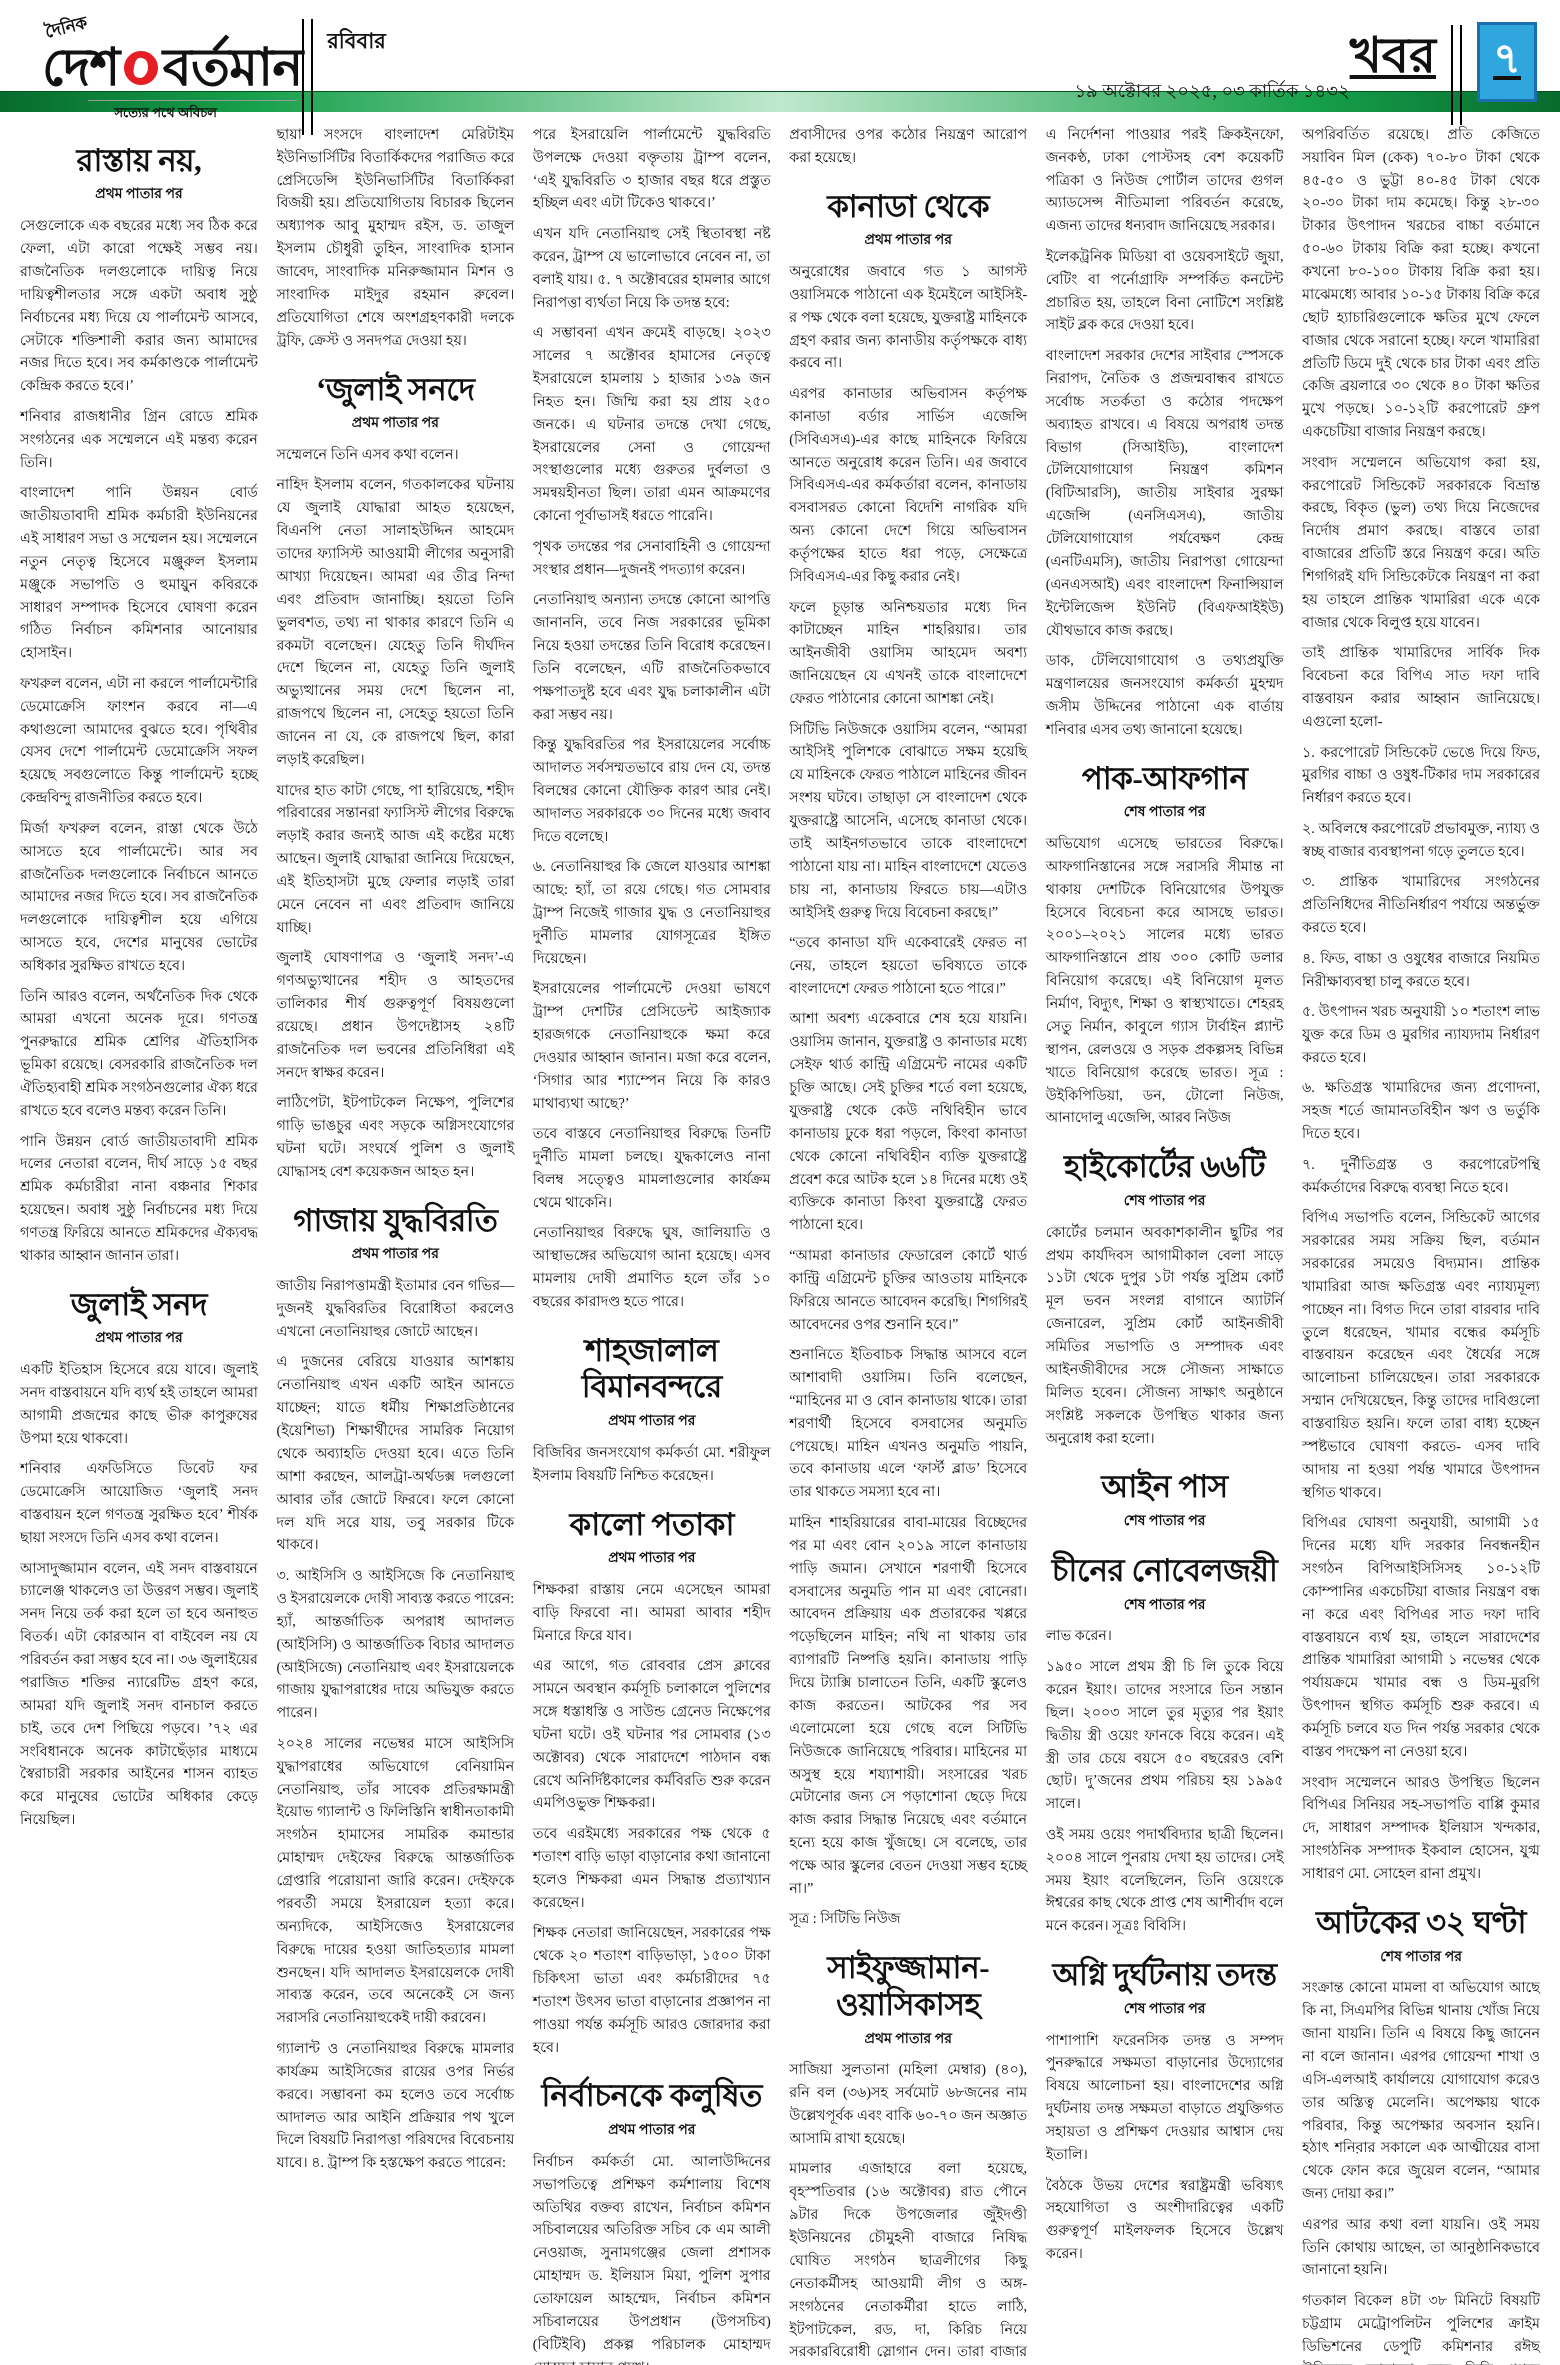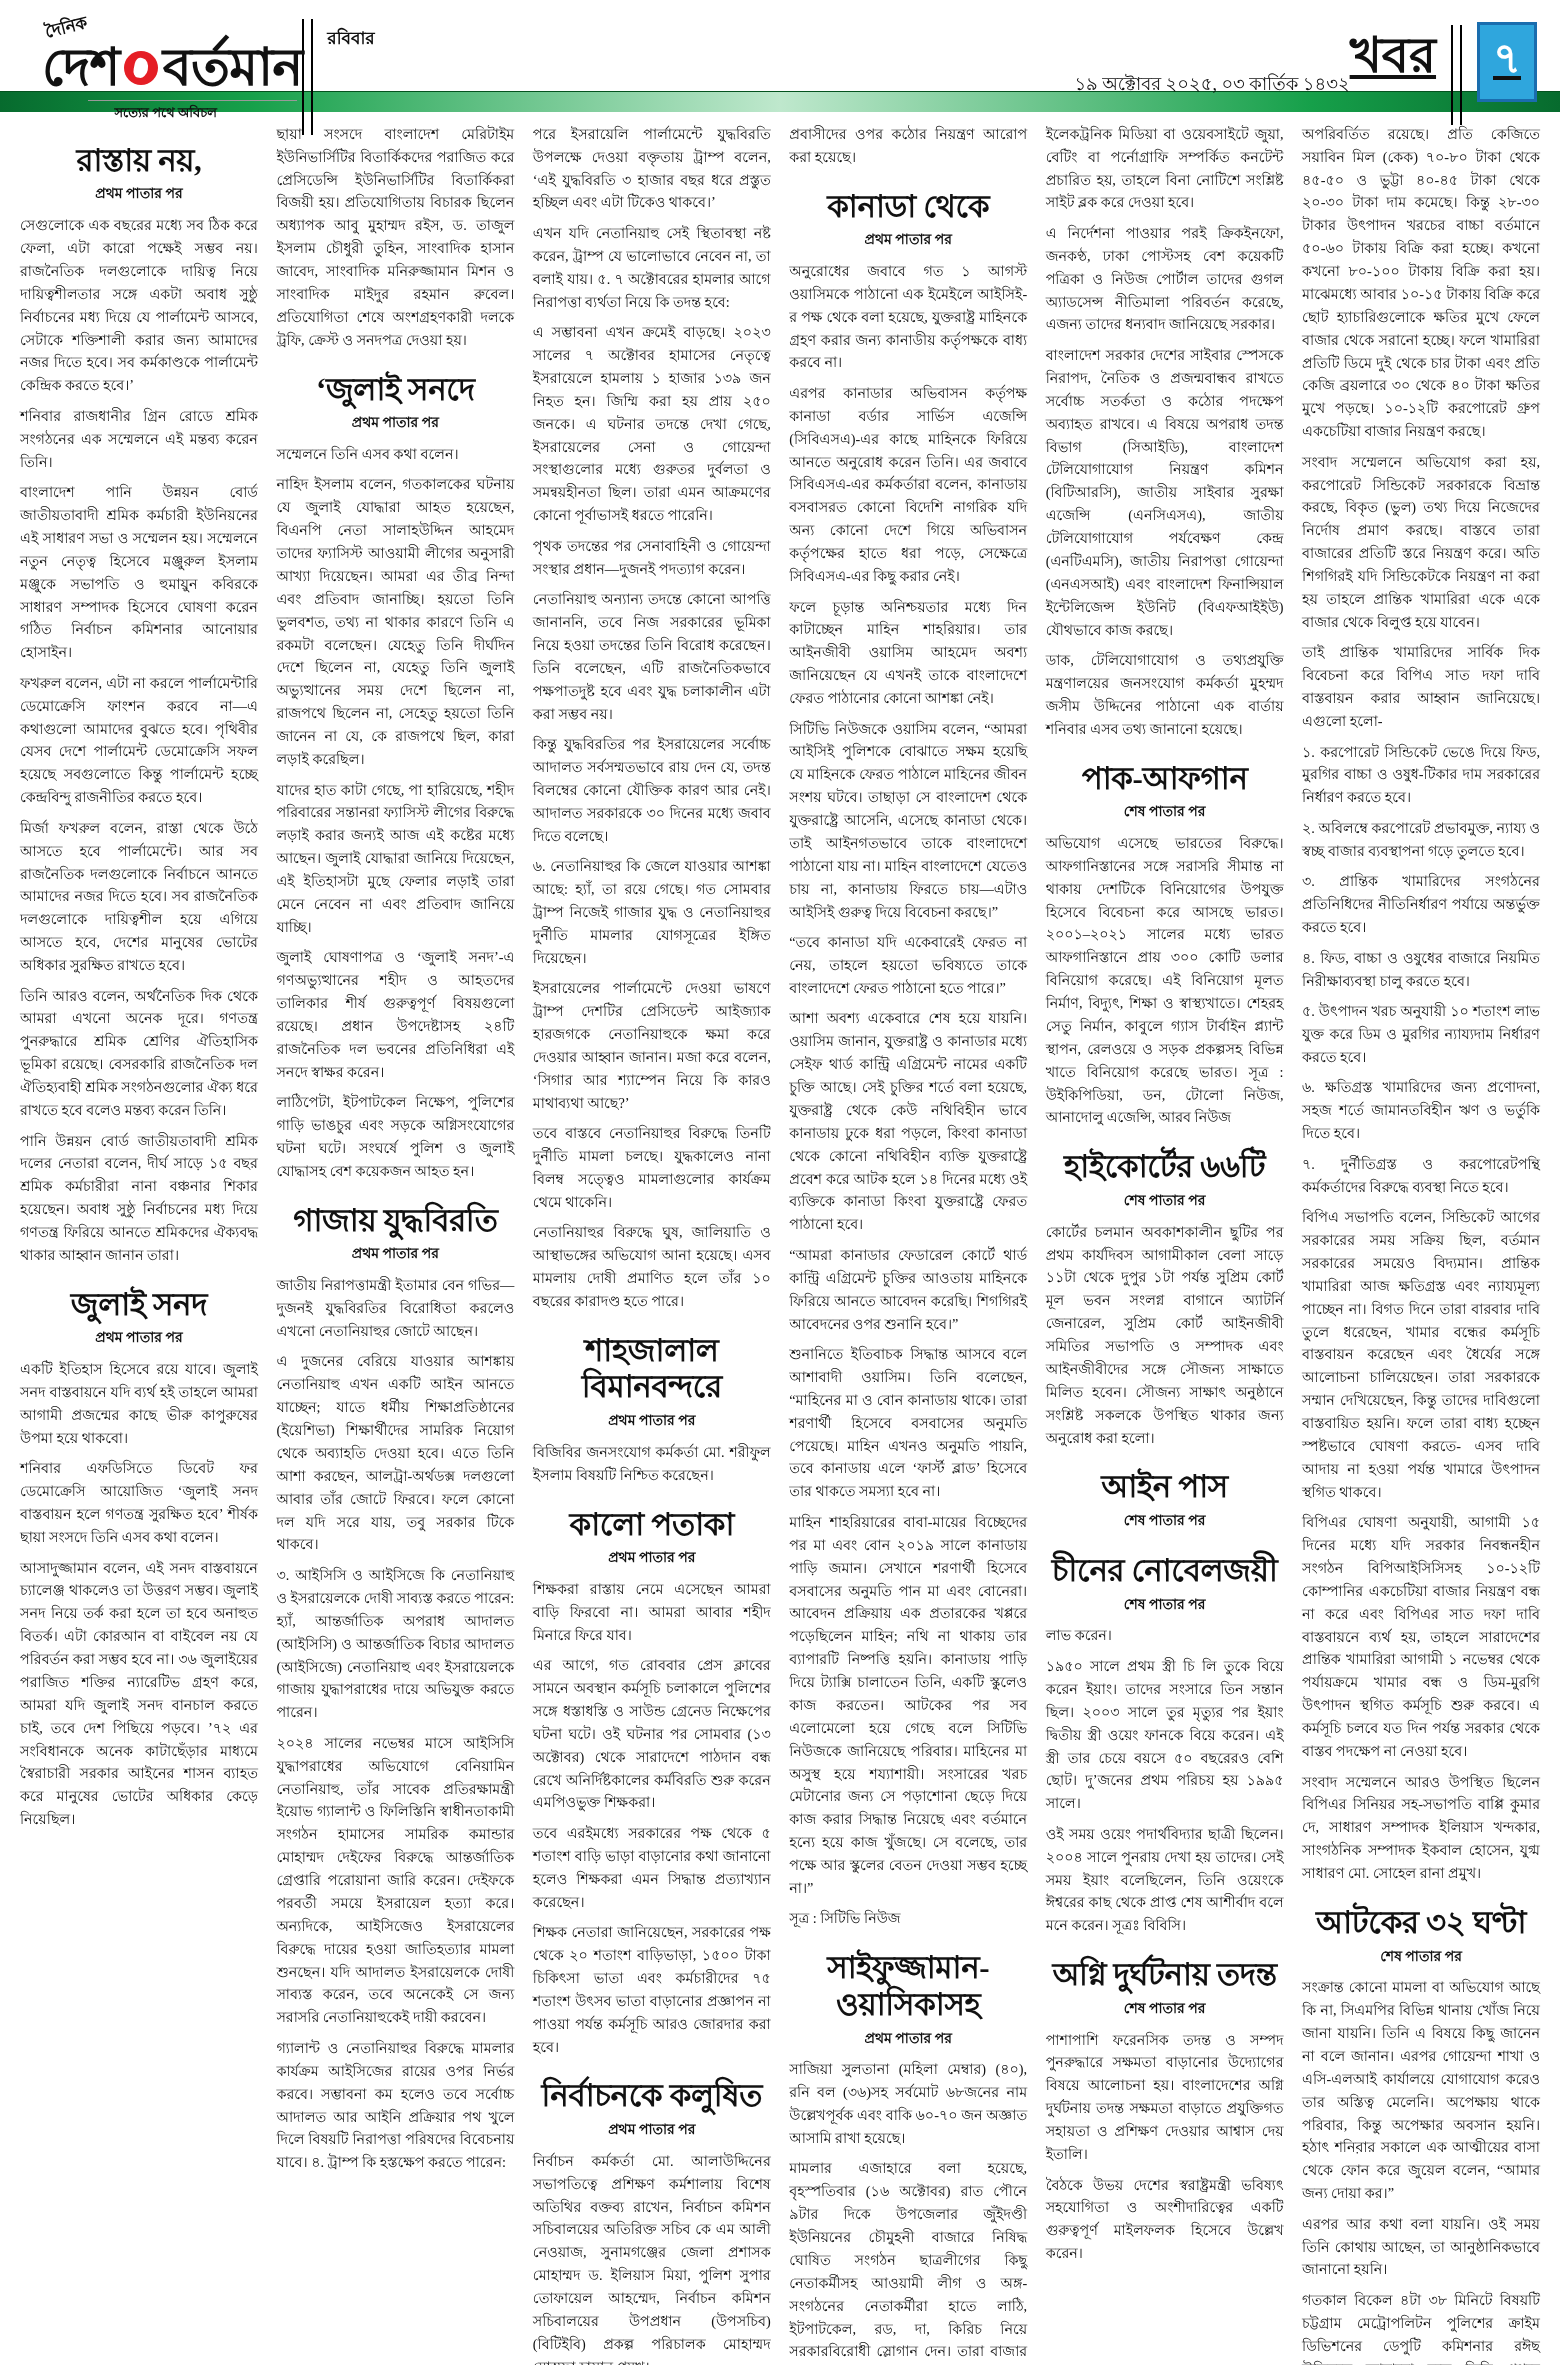--- a/index.html
+++ b/index.html
@@ -15,21 +15,21 @@
   }
   .brand{position:relative;width:255px;}
   .brand-prefix{font-size:17px;font-weight:bold;transform:rotate(-14deg);display:inline-block;margin-left:3.1px;}
   .brand-main{display:flex;align-items:center;gap:4.6px;font-size:52px;font-weight:900;line-height:1;letter-spacing:-0.8px;}
   .logo-dot{width:34px;height:34px;border-radius:50%;background:var(--logo-red);display:inline-flex;align-items:center;justify-content:center;flex:0 0 auto;}
   .logo-dot span{width:14px;height:20px;background:#fff;display:block;border-radius:40% 60% 55% 45%;transform:rotate(12deg);}
   .brand-underline{border-top:1.5px solid #999;margin:6.2px 0 1.5px 46px;}
   .brand-tagline{font-size:13px;font-weight:bold;text-align:center;margin-right:7.7px;}
   .dbl-bars{width:7.7px;height:116px;border-left:2.3px solid #000;border-right:2.3px solid #000;margin:4.6px 14px 0 4.6px;}
   .date-block{flex:1;padding-top:10.8px;}
-  .date-day{font-size:17px;font-weight:bold;margin-bottom:17px;}
+  .date-day{font-size:21px;font-weight:bold;margin-bottom:17px;}
   .date-line{font-size:18px;text-align:right;}
   .section-wrap{display:flex;align-items:flex-start;gap:15.4px;padding-top:7.7px;text-decoration:underline;}
   .section-title{font-size:49px;font-weight:900;line-height:1;padding-top:9.3px;}
   .section-bars{width:6.2px;height:100px;border-left:2.3px solid #000;border-right:2.3px solid #000;margin-top:3.1px;}
   .page-badge{
     width:60px;height:80px;background:var(--badge-fill);
     border:3.9px solid var(--badge-border);box-sizing:border-box;
     display:flex;align-items:center;justify-content:center;
   }
   .page-badge span{color:#fff;font-size:43px;font-weight:bold;}
@@ -161,22 +161,22 @@
         <div class="p">“আমরা কানাডার ফেডারেল কোর্টে থার্ড কান্ট্রি এগ্রিমেন্ট চুক্তির আওতায় মাহিনকে ফিরিয়ে আনতে আবেদন করেছি। শিগগিরই আবেদনের ওপর শুনানি হবে।”</div>
         <div class="p">শুনানিতে ইতিবাচক সিদ্ধান্ত আসবে বলে আশাবাদী ওয়াসিম। তিনি বলেছেন, “মাহিনের মা ও বোন কানাডায় থাকে। তারা শরণার্থী হিসেবে বসবাসের অনুমতি পেয়েছে। মাহিন এখনও অনুমতি পায়নি, তবে কানাডায় এলে ‘ফার্স্ট ব্লাড’ হিসেবে তার থাকতে সমস্যা হবে না।</div>
         <div class="p">মাহিন শাহরিয়ারের বাবা-মায়ের বিচ্ছেদের পর মা এবং বোন ২০১৯ সালে কানাডায় পাড়ি জমান। সেখানে শরণার্থী হিসেবে বসবাসের অনুমতি পান মা এবং বোনেরা। আবেদন প্রক্রিয়ায় এক প্রতারকের খপ্পরে পড়েছিলেন মাহিন; নথি না থাকায় তার ব্যাপারটি নিষ্পত্তি হয়নি। কানাডায় পাড়ি দিয়ে ট্যাক্সি চালাতেন তিনি, একটি স্কুলেও কাজ করতেন। আটকের পর সব এলোমেলো হয়ে গেছে বলে সিটিভি নিউজকে জানিয়েছে পরিবার। মাহিনের মা অসুস্থ হয়ে শয্যাশায়ী। সংসারের খরচ মেটানোর জন্য সে পড়াশোনা ছেড়ে দিয়ে কাজ করার সিদ্ধান্ত নিয়েছে এবং বর্তমানে হন্যে হয়ে কাজ খুঁজছে। সে বলেছে, তার পক্ষে আর স্কুলের বেতন দেওয়া সম্ভব হচ্ছে না।”</div>
         <div class="p">সূত্র : সিটিভি নিউজ</div>
         <div class="h">সাইফুজ্জামান-ওয়াসিকাসহ</div>
         <div class="sub">প্রথম পাতার পর</div>
         <div class="p">সাজিয়া সুলতানা (মহিলা মেম্বার) (৪০), রনি বল (৩৬)সহ সর্বমোট ৬৮জনের নাম উল্লেখপূর্বক এবং বাকি ৬০-৭০ জন অজ্ঞাত আসামি রাখা হয়েছে।</div>
         <div class="p">মামলার এজাহারে বলা হয়েছে, বৃহস্পতিবার (১৬ অক্টোবর) রাত পৌনে ৯টার দিকে উপজেলার জুঁইদণ্ডী ইউনিয়নের চৌমুহনী বাজারে নিষিদ্ধ ঘোষিত সংগঠন ছাত্রলীগের কিছু নেতাকর্মীসহ আওয়ামী লীগ ও অঙ্গ-সংগঠনের নেতাকর্মীরা হাতে লাঠি, ইটপাটকেল, রড, দা, কিরিচ নিয়ে সরকারবিরোধী স্লোগান দেন। তারা বাজার এবং আশেপাশের এলাকা প্রদক্ষিণ করছিলেন।</div>
       </div>
       <div class="col">
+        <div class="p">এ নির্দেশনা পাওয়ার পরই ক্রিকইনফো, জনকণ্ঠ, ঢাকা পোস্টসহ বেশ কয়েকটি পত্রিকা ও নিউজ পোর্টাল তাদের গুগল অ্যাডসেন্স নীতিমালা পরিবর্তন করেছে, এজন্য তাদের ধন্যবাদ জানিয়েছে সরকার।</div>
         <div class="p">ইলেকট্রনিক মিডিয়া বা ওয়েবসাইটে জুয়া, বেটিং বা পর্নোগ্রাফি সম্পর্কিত কনটেন্ট প্রচারিত হয়, তাহলে বিনা নোটিশে সংশ্লিষ্ট সাইট ব্লক করে দেওয়া হবে।</div>
-        <div class="p">এ নির্দেশনা পাওয়ার পরই ক্রিকইনফো, জনকণ্ঠ, ঢাকা পোস্টসহ বেশ কয়েকটি পত্রিকা ও নিউজ পোর্টাল তাদের গুগল অ্যাডসেন্স নীতিমালা পরিবর্তন করেছে, এজন্য তাদের ধন্যবাদ জানিয়েছে সরকার।</div>
         <div class="p">বাংলাদেশ সরকার দেশের সাইবার স্পেসকে নিরাপদ, নৈতিক ও প্রজন্মবান্ধব রাখতে সর্বোচ্চ সতর্কতা ও কঠোর পদক্ষেপ অব্যাহত রাখবে। এ বিষয়ে অপরাধ তদন্ত বিভাগ (সিআইডি), বাংলাদেশ টেলিযোগাযোগ নিয়ন্ত্রণ কমিশন (বিটিআরসি), জাতীয় সাইবার সুরক্ষা এজেন্সি (এনসিএসএ), জাতীয় টেলিযোগাযোগ পর্যবেক্ষণ কেন্দ্র (এনটিএমসি), জাতীয় নিরাপত্তা গোয়েন্দা (এনএসআই) এবং বাংলাদেশ ফিনান্সিয়াল ইন্টেলিজেন্স ইউনিট (বিএফআইইউ) যৌথভাবে কাজ করছে।</div>
         <div class="p">ডাক, টেলিযোগাযোগ ও তথ্যপ্রযুক্তি মন্ত্রণালয়ের জনসংযোগ কর্মকর্তা মুহম্মদ জসীম উদ্দিনের পাঠানো এক বার্তায় শনিবার এসব তথ্য জানানো হয়েছে।</div>
         <div class="h">পাক-আফগান</div>
         <div class="sub">শেষ পাতার পর</div>
         <div class="p">অভিযোগ এসেছে ভারতের বিরুদ্ধে। আফগানিস্তানের সঙ্গে সরাসরি সীমান্ত না থাকায় দেশটিকে বিনিয়োগের উপযুক্ত হিসেবে বিবেচনা করে আসছে ভারত। ২০০১–২০২১ সালের মধ্যে ভারত আফগানিস্তানে প্রায় ৩০০ কোটি ডলার বিনিয়োগ করেছে। এই বিনিয়োগ মূলত নির্মাণ, বিদ্যুৎ, শিক্ষা ও স্বাস্থ্যখাতে। শেহরহ সেতু নির্মান, কাবুলে গ্যাস টার্বাইন প্ল্যান্ট স্থাপন, রেলওয়ে ও সড়ক প্রকল্পসহ বিভিন্ন খাতে বিনিয়োগ করেছে ভারত। সূত্র : উইকিপিডিয়া, ডন, টোলো নিউজ, আনাদোলু এজেন্সি, আরব নিউজ</div>
         <div class="h">হাইকোর্টের ৬৬টি</div>
         <div class="sub">শেষ পাতার পর</div>
         <div class="p">কোর্টের চলমান অবকাশকালীন ছুটির পর প্রথম কার্যদিবস আগামীকাল বেলা সাড়ে ১১টা থেকে দুপুর ১টা পর্যন্ত সুপ্রিম কোর্ট মূল ভবন সংলগ্ন বাগানে অ্যাটর্নি জেনারেল, সুপ্রিম কোর্ট আইনজীবী সমিতির সভাপতি ও সম্পাদক এবং আইনজীবীদের সঙ্গে সৌজন্য সাক্ষাতে মিলিত হবেন। সৌজন্য সাক্ষাৎ অনুষ্ঠানে সংশ্লিষ্ট সকলকে উপস্থিত থাকার জন্য অনুরোধ করা হলো।</div>
         <div class="h">আইন পাস</div>
         <div class="sub">শেষ পাতার পর</div>

